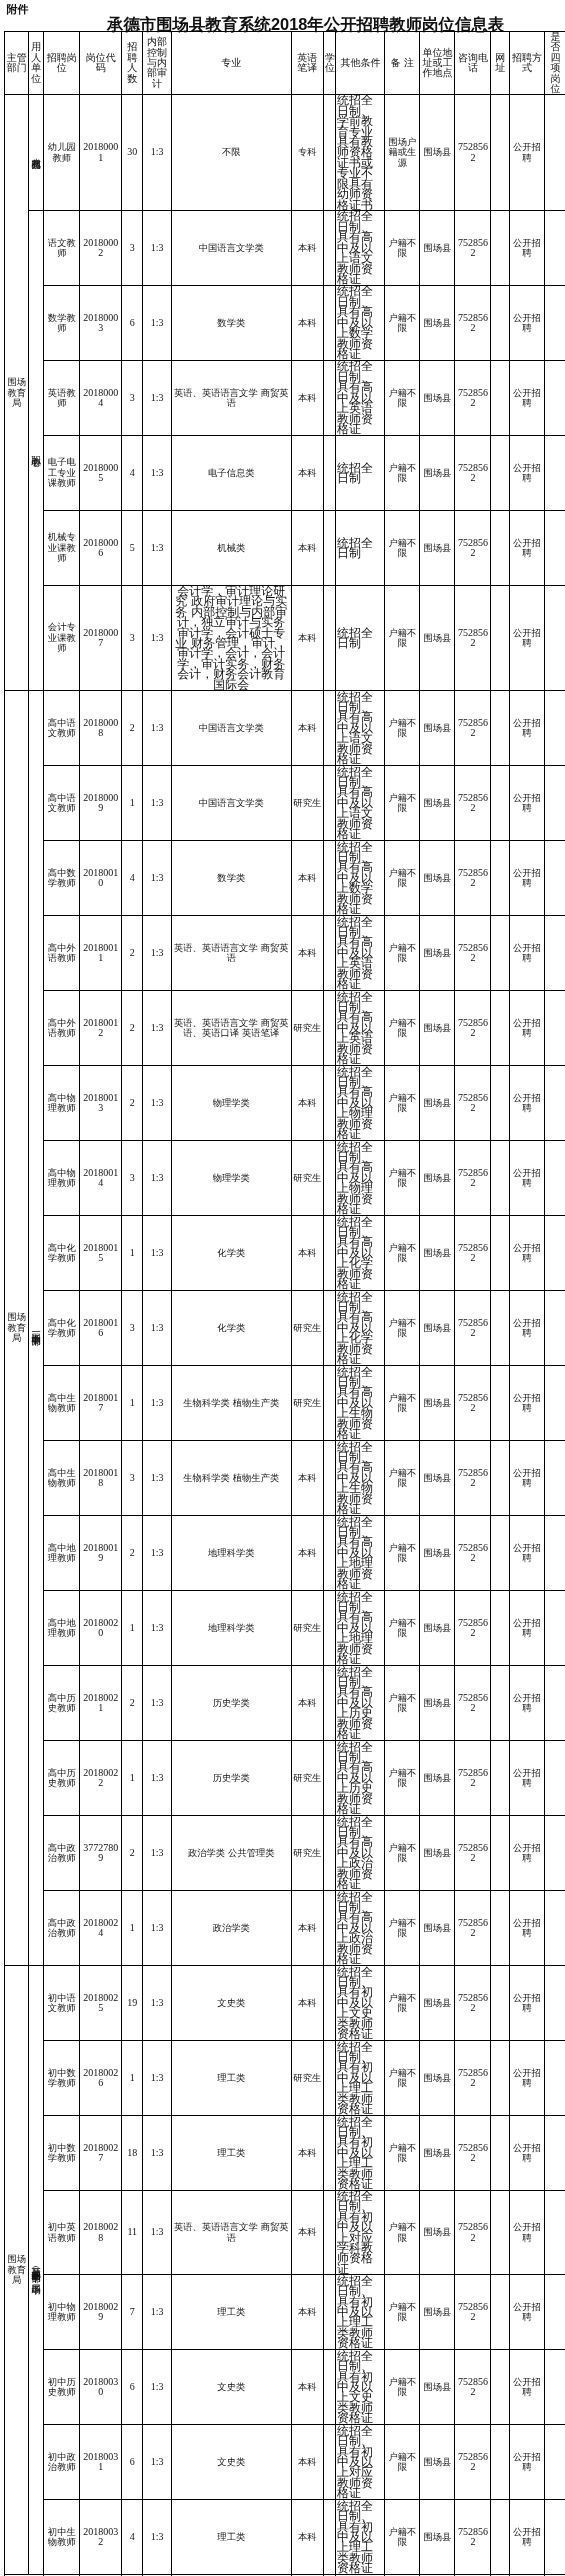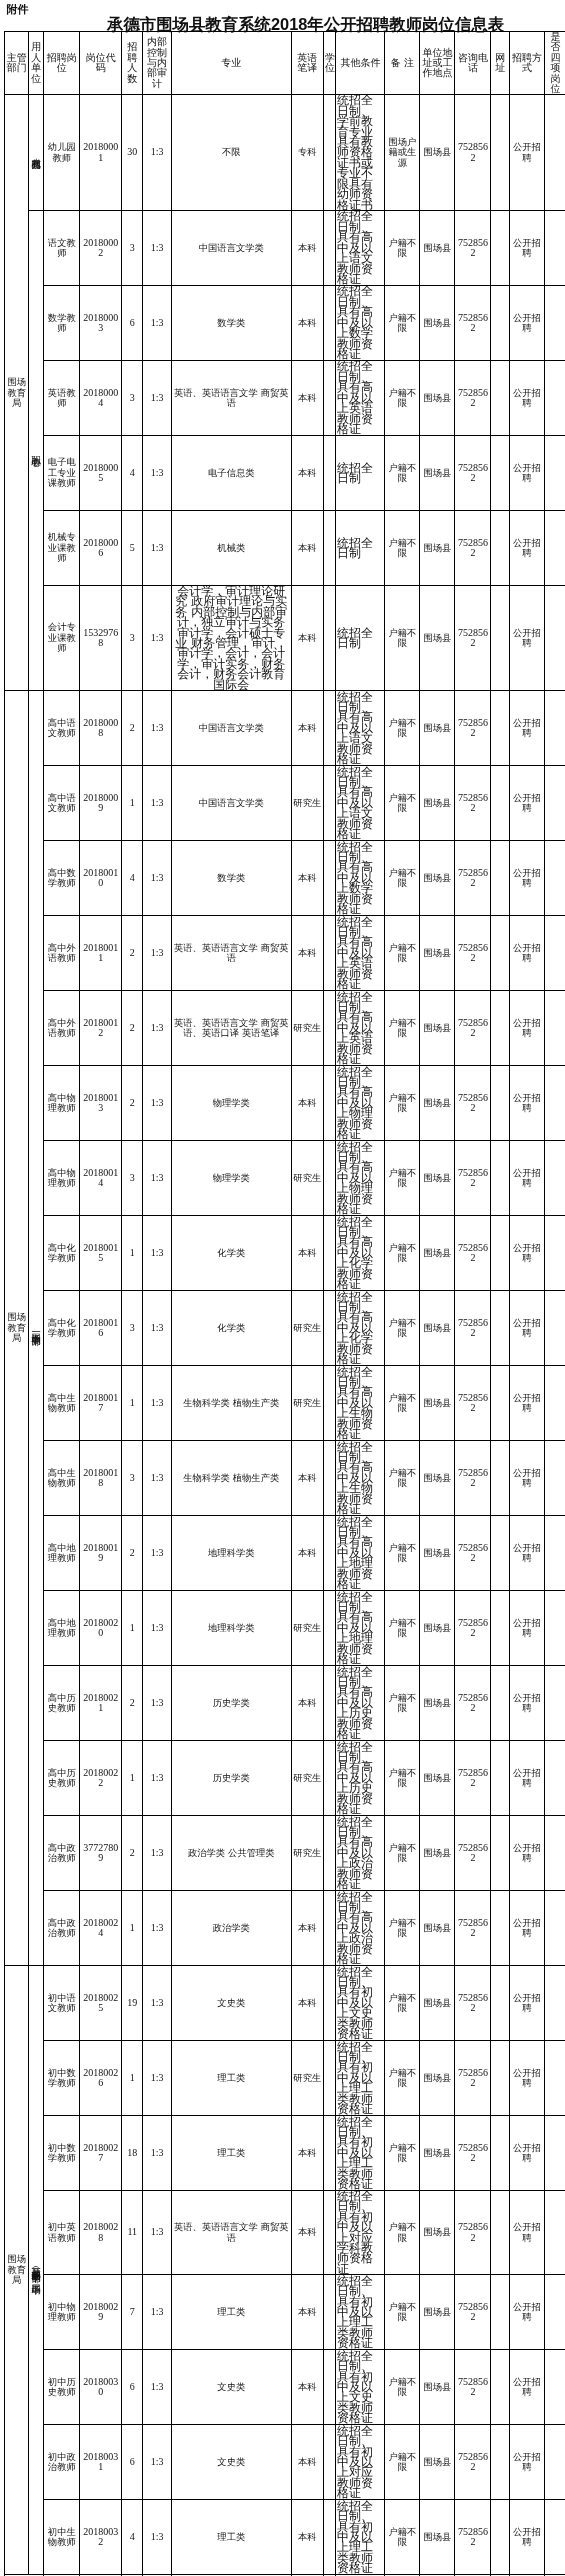--- a/index.html
+++ b/index.html
@@ -164,21 +164,21 @@
         <td class="cond">统招全日制</td>
         <td>户籍不限</td>
         <td>围场县</td>
         <td class="num">7528562</td>
         <td></td>
         <td>公开招聘</td>
         <td></td>
       </tr>
       <tr class="data">
         <td>会计专业课教师</td>
-        <td class="num">15329768</td>
+        <td class="num">20180007</td>
         <td class="num">3</td>
         <td class="num">1:3</td>
         <td class="major-long">会计学，审计理论研究 政府审计理论与实务 内部控制与内部审计，独立审计与实务 审计学，会计硕士专业 财务管理，审计，审计学，会计，会计学，审计实务，财务会计，财务会计教育 国际会</td>
         <td>本科</td>
         <td></td>
         <td class="cond">统招全日制</td>
         <td>户籍不限</td>
         <td>围场县</td>
         <td class="num">7528562</td>
         <td></td>

